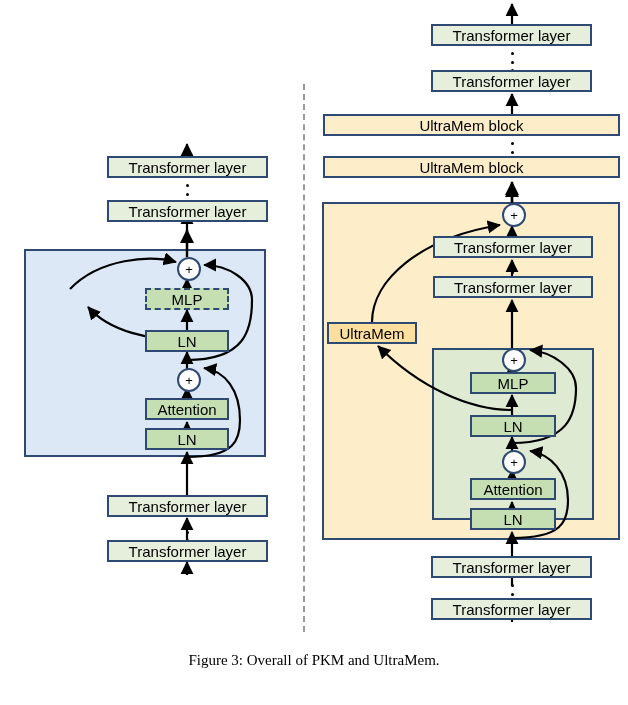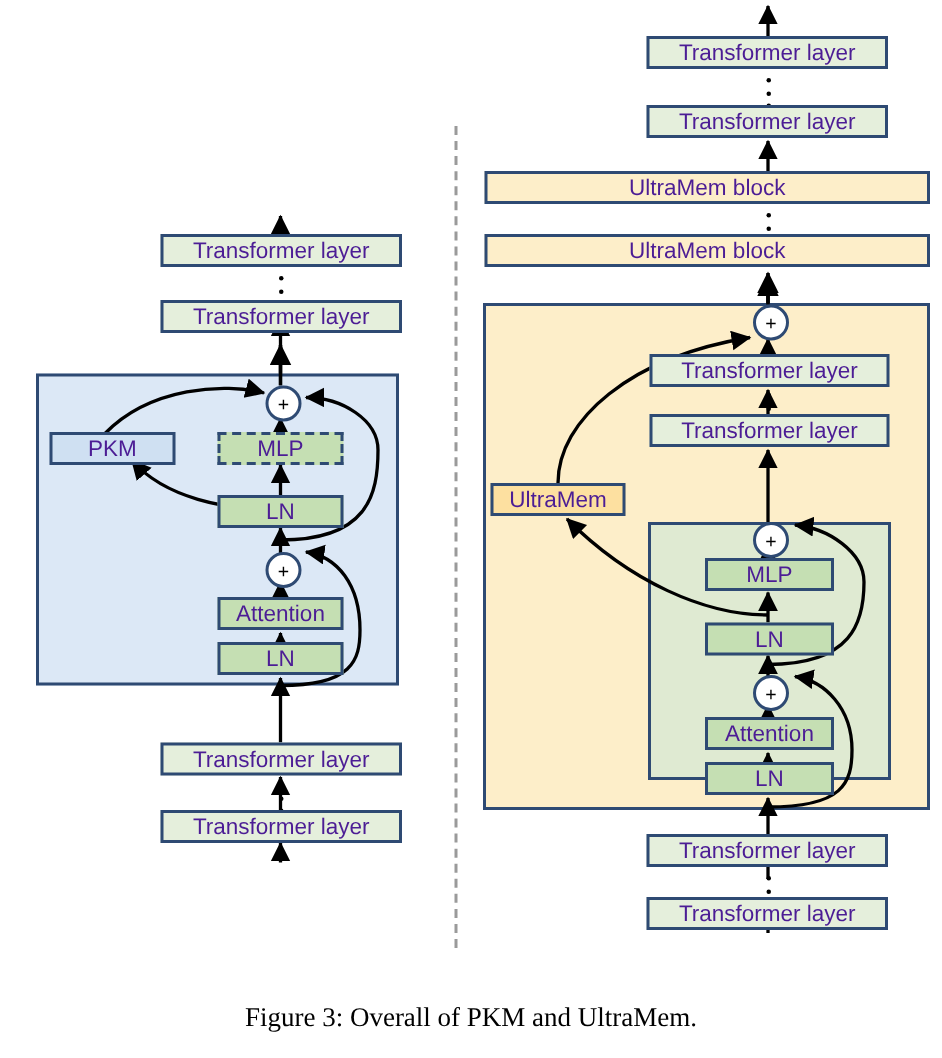--- a/index.html
+++ b/index.html
@@ -8,21 +8,21 @@
     font-family:"Liberation Sans", sans-serif;
     overflow:hidden;
   }
   #figure{position:absolute;left:0;top:0;width:628px;height:705px;}
   svg.layer{position:absolute;left:0;top:0;width:628px;height:705px;pointer-events:none;}
 
   .box{
     position:absolute;box-sizing:border-box;
     display:flex;align-items:center;justify-content:center;
     border:2px solid #2e4a73;
-    color:#4c1d95;line-height:1;
+    color:#000000;line-height:1;
     white-space:nowrap;
     z-index:3;
   }
   .green{background:#e5efdc;}
   .green-dark{background:#c5dfb3;}
   .blue-fill{background:#cfe0f2;}
   .orange-fill{background:#fde0a0;}
   .orange-block{background:#fdeec9;text-align:right;}
   .dashed{border:2px dashed #2e4a73;background:#c5dfb3;}
 
@@ -48,22 +48,22 @@
     display:flex;align-items:center;justify-content:center;
     font-size:13px;color:#000;line-height:1;
   }
 
   .divider{
     position:absolute;left:303px;top:84px;width:0;height:548px;
     border-left:2px dashed #9a9a9a;z-index:2;
   }
 
   .caption{
-    position:absolute;left:0;top:668px;width:628px;text-align:center;
-    font-family:"Liberation Serif", serif;font-size:18px;color:#000;
+    position:absolute;left:0;top:652px;width:628px;text-align:center;
+    font-family:"Liberation Serif", serif;font-size:15px;color:#000;
   }
 </style>
 </head>
 <body>
 
 <div id="figure">
 
   <div class="container-box cont-blue" style="left:24px;top:249px;width:242px;height:208px;"></div>
 
   <div class="container-box cont-orange" style="left:322px;top:202px;width:298px;height:338px;"></div>
@@ -154,21 +154,20 @@
       <i></i>
       <i></i>
   </div>
 
   <div class="box green t16" style="left:107px;top:200px;width:161px;height:22px;">Transformer layer</div>
 
   <div class="plus" style="left:177px;top:257px;">
     <span>+</span>
   </div>
 
-  <div class="box blue-fill t16" style="left:33px;top:288px;width:84px;height:22px;">PKM</div>
 
   <div class="box dashed t16" style="left:145px;top:288px;width:84px;height:22px;">MLP</div>
 
   <div class="box green-dark t16" style="left:145px;top:330px;width:84px;height:22px;">LN</div>
 
   <div class="plus" style="left:177px;top:368px;">
     <span>+</span>
   </div>
 
   <div class="box green-dark t16" style="left:145px;top:398px;width:84px;height:22px;">Attention</div>

